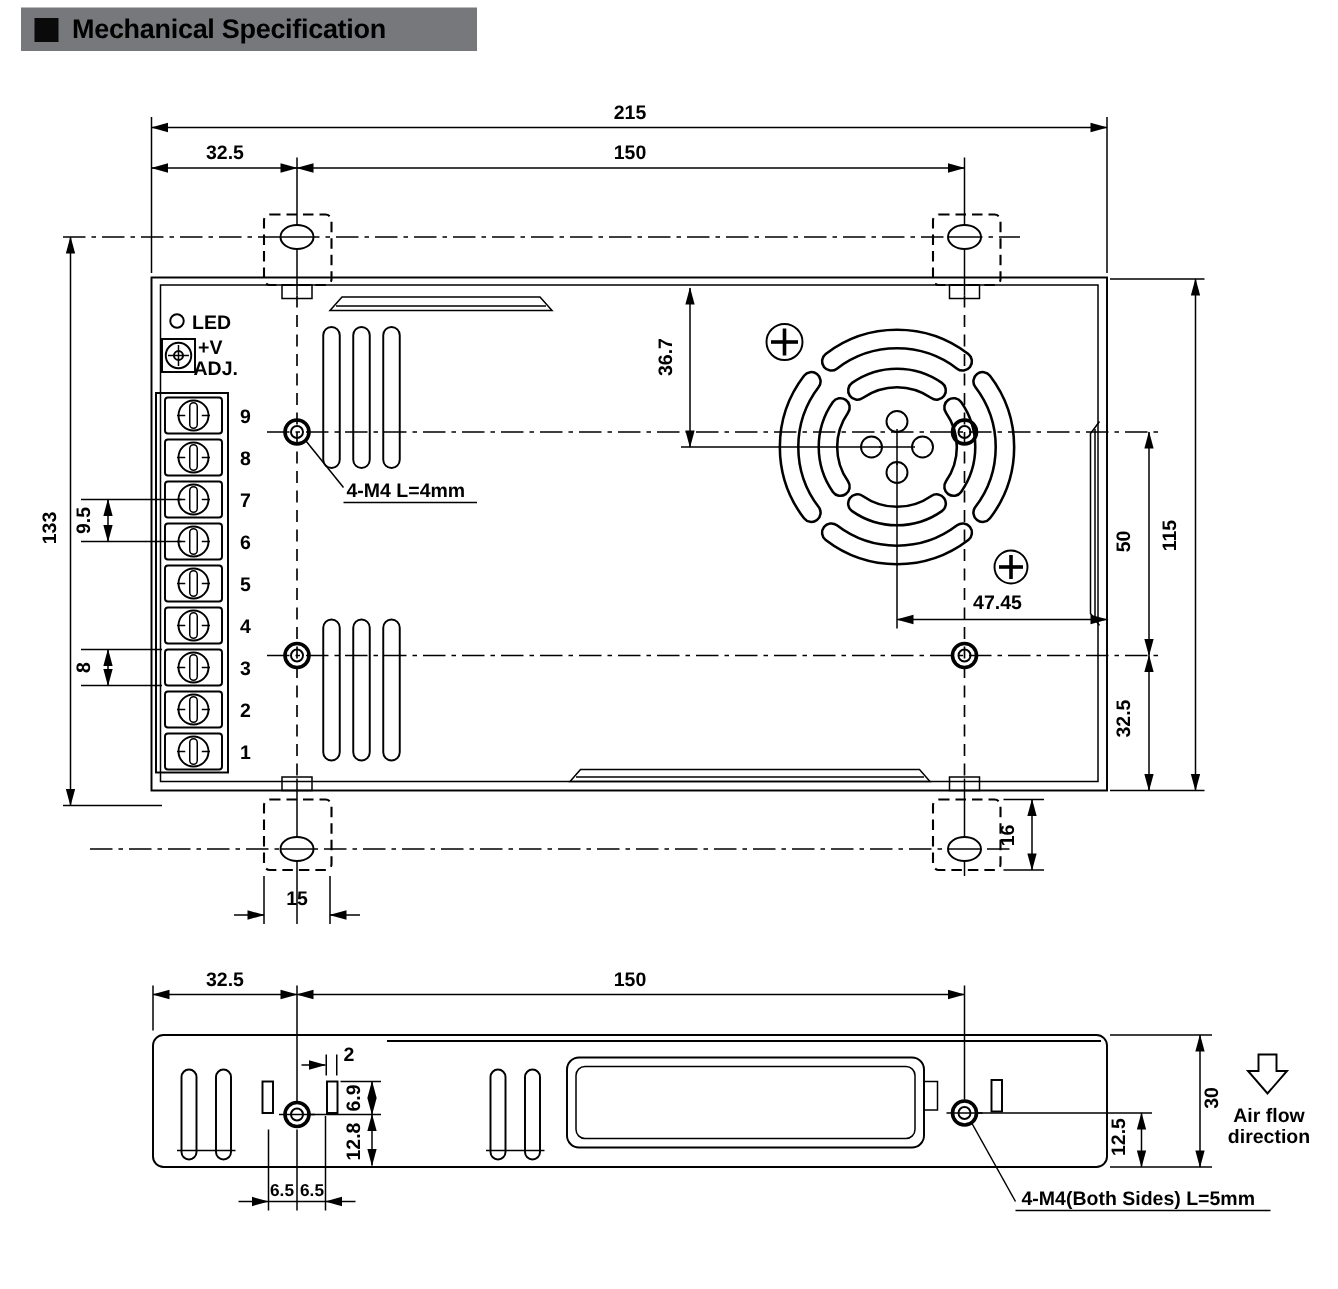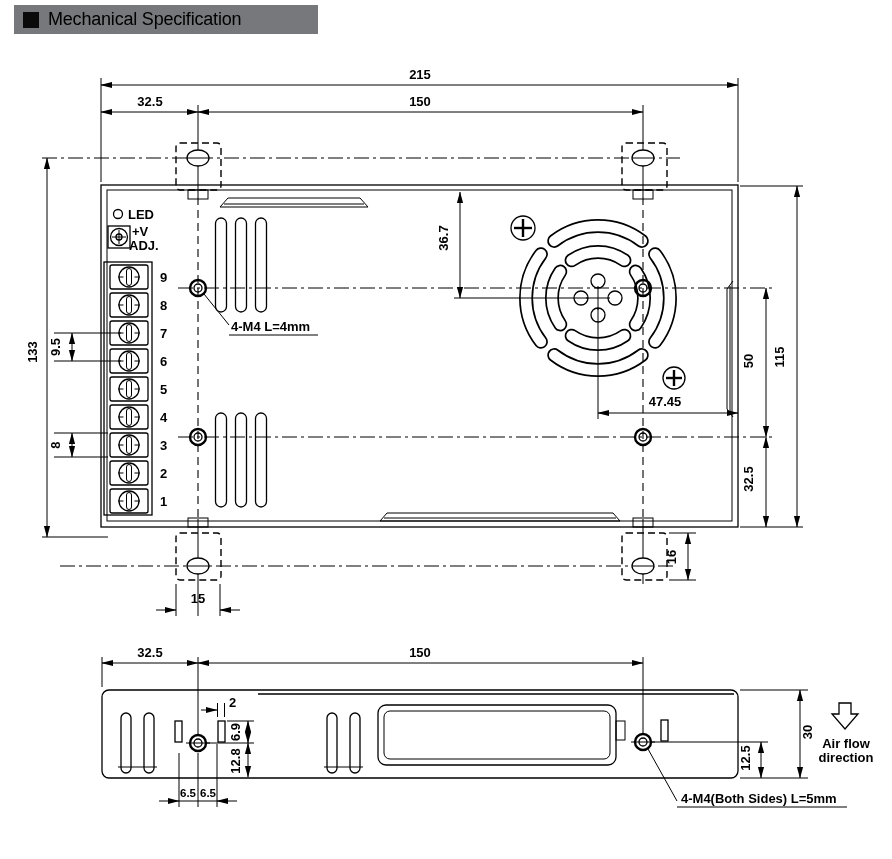--- a/index.html
+++ b/index.html
@@ -1,21 +1,21 @@
 <!DOCTYPE html>
 <html><head>
 <meta charset="utf-8">
 <style>
   html,body{margin:0;padding:0;background:#fff;}
   #stage{position:relative;width:892px;height:859px;background:#fff;overflow:hidden;
          font-family:"Liberation Sans",sans-serif;}
   #titlebar{position:absolute;left:14px;top:5px;width:304px;height:29px;background:#77787b;
             display:flex;align-items:center;gap:9px;padding-left:9px;box-sizing:border-box;}
   #titlebar .sq{width:16px;height:16px;background:#0a0a0a;flex:0 0 auto;}
-  #titlebar .t{font-size:18px;font-weight:normal;color:#000;letter-spacing:-0.2px;}
+  #titlebar .t{font-size:18px;font-weight:bold;color:#000;letter-spacing:-0.2px;}
   svg text{font:bold 13px "Liberation Sans",sans-serif;fill:#000;}
   svg text.sm{font-size:11.5px;}
   .ln{stroke:#000;fill:none;stroke-width:1.3px;}
   .lw{stroke:#000;fill:#fff;stroke-width:1.3px;}
   .hair{stroke:#000;fill:none;stroke-width:1px;}
   .dim{stroke:#000;fill:none;stroke-width:1px;}
   .cl{stroke:#000;fill:none;stroke-width:1px;stroke-dasharray:15 4 3 4;}
   .dsh{stroke:#000;fill:none;stroke-width:1.1px;stroke-dasharray:8 5;}
   .tab{stroke:#000;fill:none;stroke-width:1.4px;stroke-dasharray:7 4;}
   .slotB{stroke:#000;stroke-width:14px;fill:none;stroke-linecap:round;}

